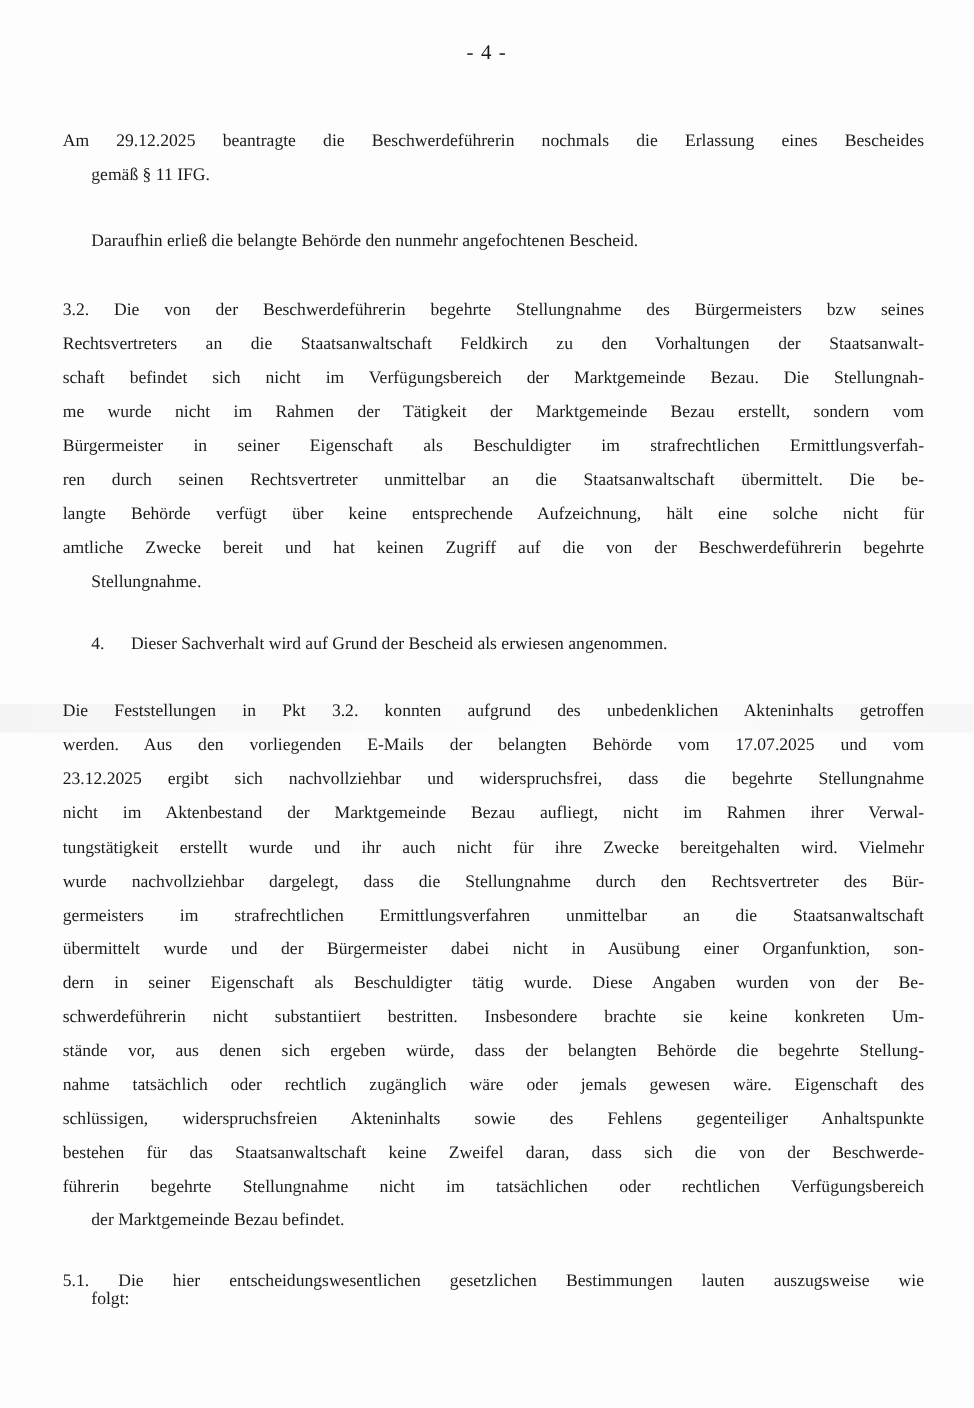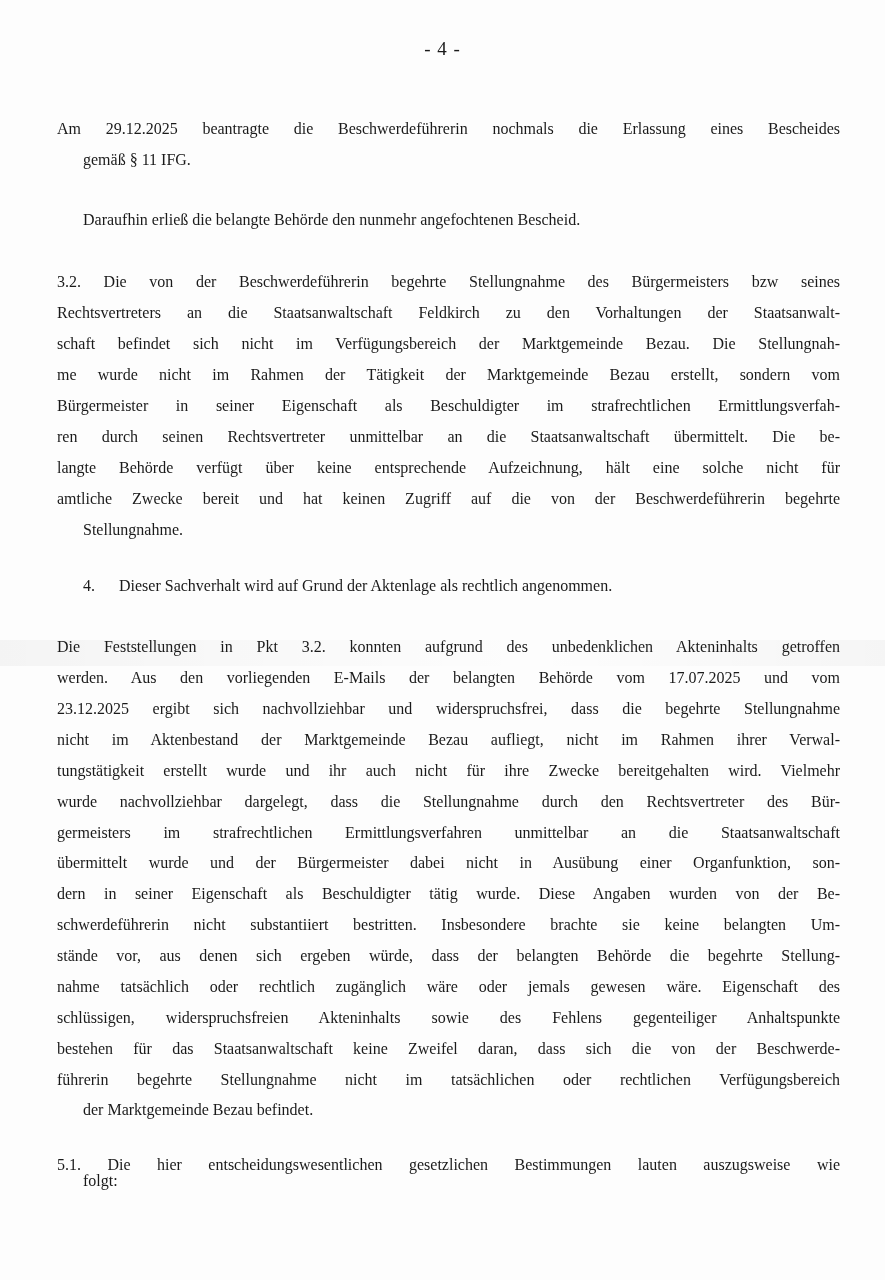--- a/index.html
+++ b/index.html
@@ -38,34 +38,34 @@
     <div class="line" style="top:333px">schaft befindet sich nicht im Verfügungsbereich der Marktgemeinde Bezau. Die Stellungnah-</div>
     <div class="line" style="top:364px">me wurde nicht im Rahmen der Tätigkeit der Marktgemeinde Bezau erstellt, sondern vom</div>
     <div class="line" style="top:395px">Bürgermeister in seiner Eigenschaft als Beschuldigter im strafrechtlichen Ermittlungsverfah-</div>
     <div class="line" style="top:426px">ren durch seinen Rechtsvertreter unmittelbar an die Staatsanwaltschaft übermittelt. Die be-</div>
     <div class="line" style="top:457px">langte Behörde verfügt über keine entsprechende Aufzeichnung, hält eine solche nicht für</div>
     <div class="line" style="top:488px">amtliche Zwecke bereit und hat keinen Zugriff auf die von der Beschwerdeführerin begehrte</div>
     <div class="line last" style="top:519px">Stellungnahme.</div>
   </div>
 
   <div>
-    <div class="line last" style="top:575px"><span class="num">4.</span><span>Dieser Sachverhalt wird auf Grund der Aktenlage als rechtlich angenommen.</span></div>
+    <div class="line last" style="top:575px"><span class="num">4.</span><span>Dieser Sachverhalt wird auf Grund der Bescheid als erwiesen angenommen.</span></div>
   </div>
 
   <div>
     <div class="line" style="top:636px">Die Feststellungen in Pkt 3.2. konnten aufgrund des unbedenklichen Akteninhalts getroffen</div>
     <div class="line" style="top:667px">werden. Aus den vorliegenden E-Mails der belangten Behörde vom 17.07.2025 und vom</div>
     <div class="line" style="top:698px">23.12.2025 ergibt sich nachvollziehbar und widerspruchsfrei, dass die begehrte Stellungnahme</div>
     <div class="line" style="top:729px">nicht im Aktenbestand der Marktgemeinde Bezau aufliegt, nicht im Rahmen ihrer Verwal-</div>
     <div class="line" style="top:760px">tungstätigkeit erstellt wurde und ihr auch nicht für ihre Zwecke bereitgehalten wird. Vielmehr</div>
     <div class="line" style="top:791px">wurde nachvollziehbar dargelegt, dass die Stellungnahme durch den Rechtsvertreter des Bür-</div>
     <div class="line" style="top:822px">germeisters im strafrechtlichen Ermittlungsverfahren unmittelbar an die Staatsanwaltschaft</div>
     <div class="line" style="top:852px">übermittelt wurde und der Bürgermeister dabei nicht in Ausübung einer Organfunktion, son-</div>
     <div class="line" style="top:883px">dern in seiner Eigenschaft als Beschuldigter tätig wurde. Diese Angaben wurden von der Be-</div>
-    <div class="line" style="top:914px">schwerdeführerin nicht substantiiert bestritten. Insbesondere brachte sie keine belangten Um-</div>
+    <div class="line" style="top:914px">schwerdeführerin nicht substantiiert bestritten. Insbesondere brachte sie keine konkreten Um-</div>
     <div class="line" style="top:945px">stände vor, aus denen sich ergeben würde, dass der belangten Behörde die begehrte Stellung-</div>
     <div class="line" style="top:976px">nahme tatsächlich oder rechtlich zugänglich wäre oder jemals gewesen wäre. Eigenschaft des</div>
     <div class="line" style="top:1007px">schlüssigen, widerspruchsfreien Akteninhalts sowie des Fehlens gegenteiliger Anhaltspunkte</div>
     <div class="line" style="top:1038px">bestehen für das Staatsanwaltschaft keine Zweifel daran, dass sich die von der Beschwerde-</div>
     <div class="line" style="top:1069px">führerin begehrte Stellungnahme nicht im tatsächlichen oder rechtlichen Verfügungsbereich</div>
     <div class="line last" style="top:1099px">der Marktgemeinde Bezau befindet.</div>
   </div>
 
   <div>
     <div class="line" style="top:1154px">5.1. Die hier entscheidungswesentlichen gesetzlichen Bestimmungen lauten auszugsweise wie</div>

